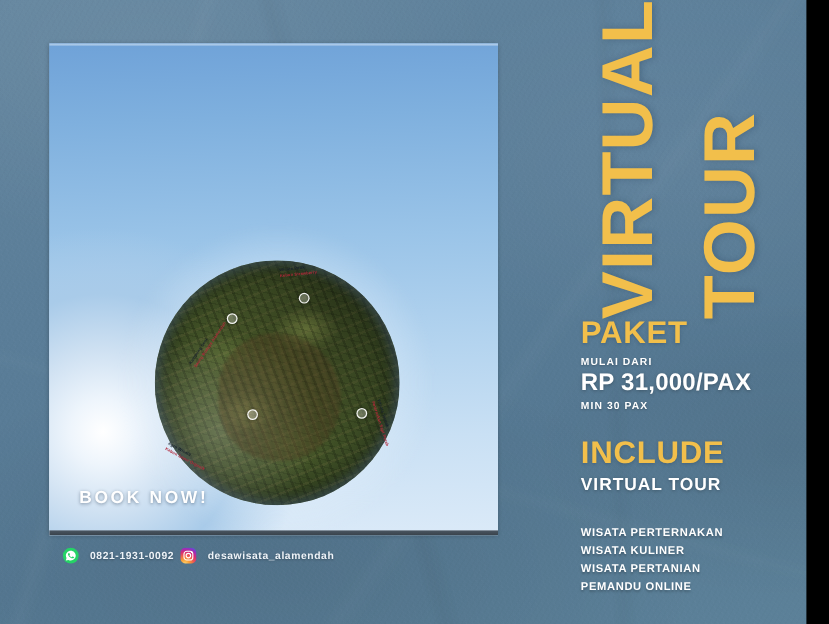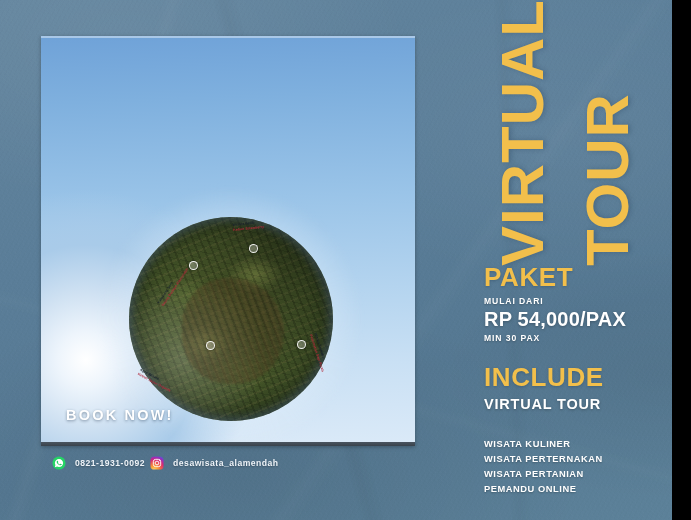--- a/index.html
+++ b/index.html
@@ -352,30 +352,30 @@
 
   </div>
 
   <div class="vword" id="word-virtual">VIRTUAL</div>
   <div class="vword" id="word-tour">TOUR</div>
 
   <div class="info">
 
     <div class="h-gold">PAKET</div>
     <div class="sub-small">MULAI DARI</div>
-    <div class="price">RP 54,000/PAX</div>
+    <div class="price">RP 31,000/PAX</div>
     <div class="sub-small tight">MIN 30 PAX</div>
 
     <div class="include-block">
       <div class="h-gold">INCLUDE</div>
       <div class="include-sub">VIRTUAL TOUR</div>
     </div>
 
     <ul class="features">
+      <li>WISATA PERTERNAKAN</li>
       <li>WISATA KULINER</li>
-      <li>WISATA PERTERNAKAN</li>
       <li>WISATA PERTANIAN</li>
       <li>PEMANDU ONLINE</li>
     </ul>
 
   </div>
 
 </div>
 
 </body></html>

